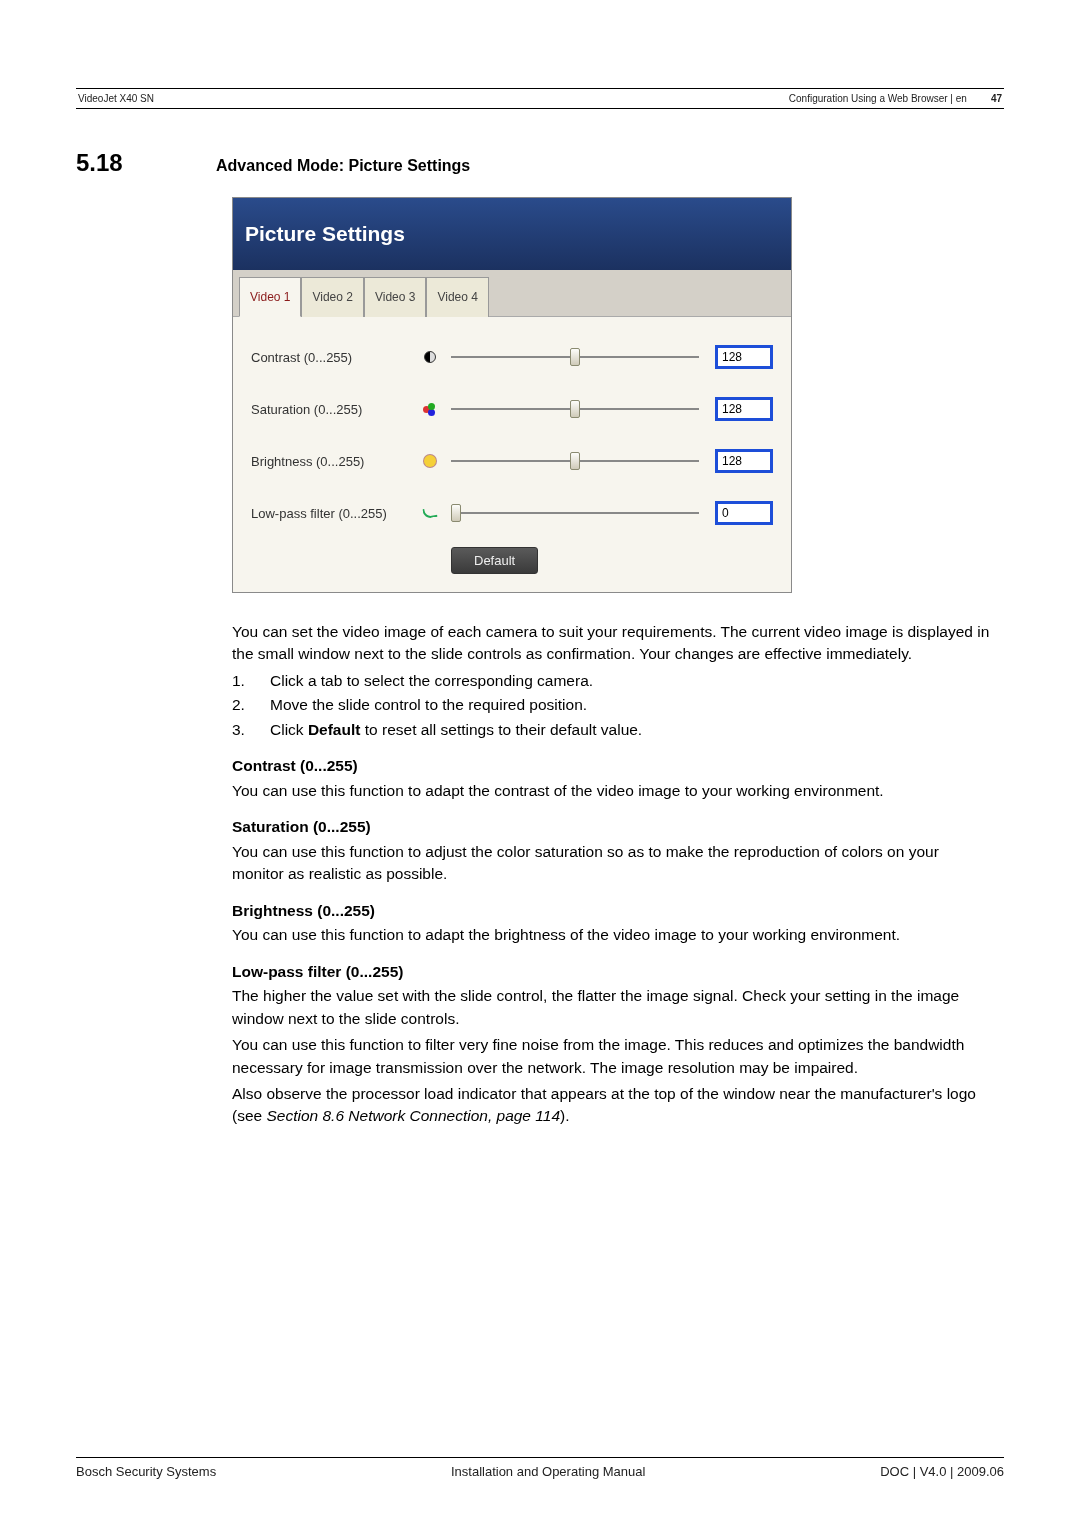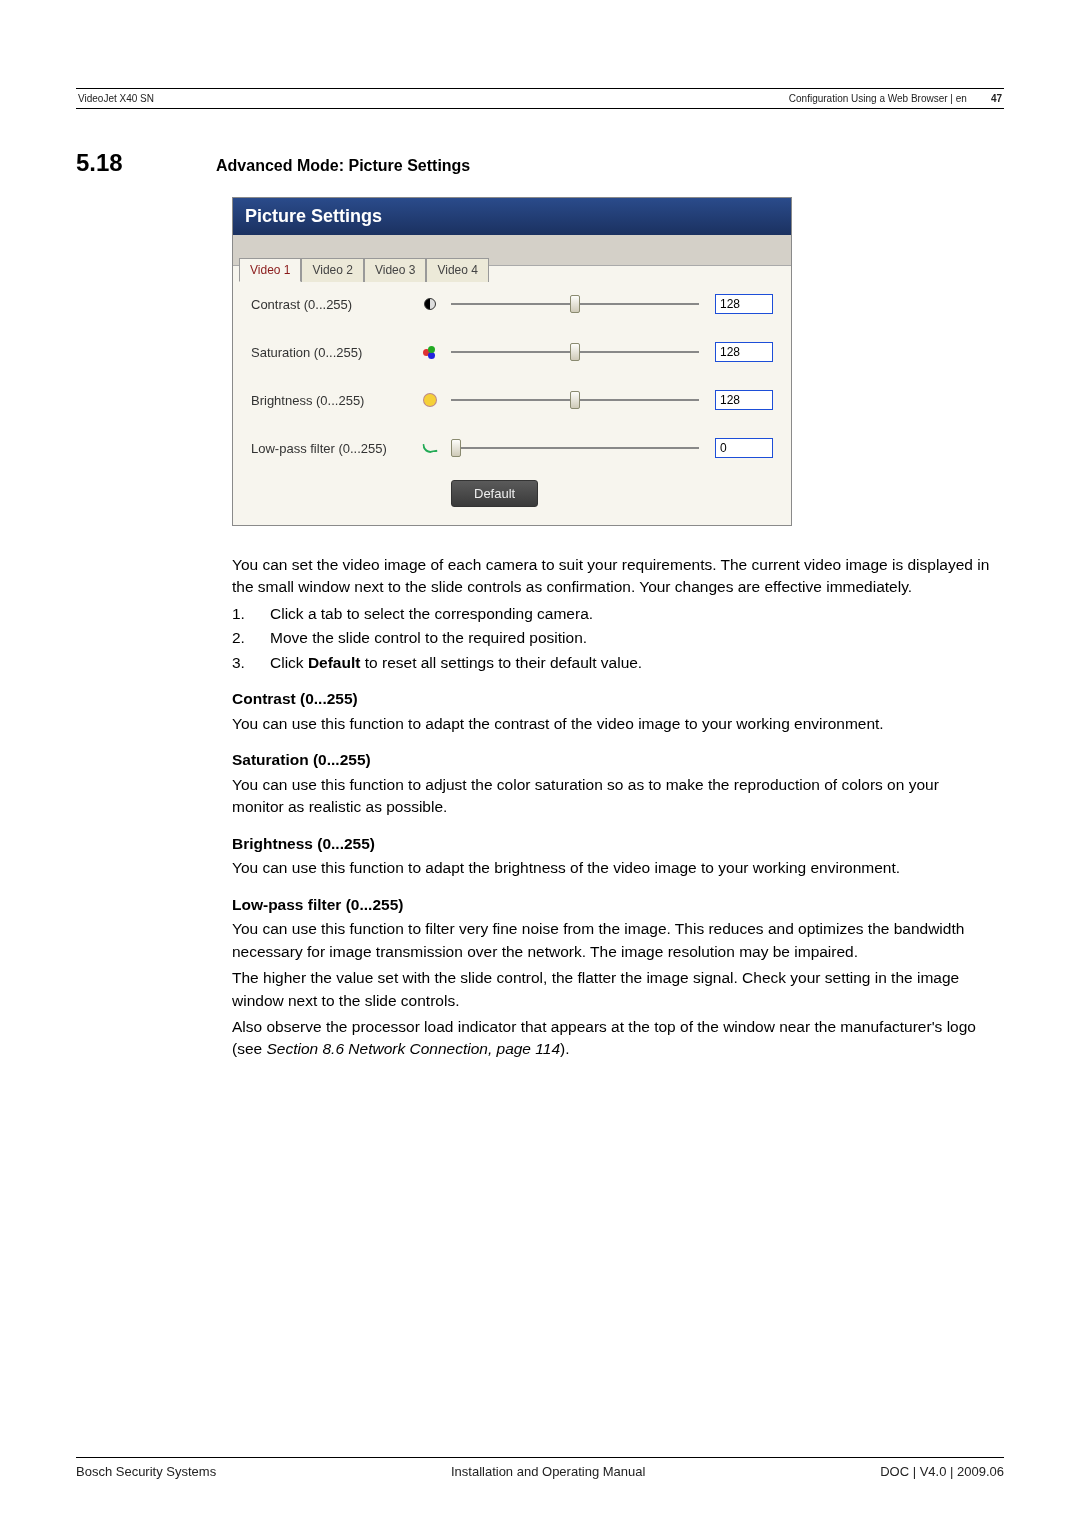--- a/index.html
+++ b/index.html
@@ -52,41 +52,41 @@
   }
   .panel {
     width: 560px;
     border: 1px solid #8a8a8a;
     background: #fefefe;
   }
   .panel-header {
     background: linear-gradient(#2a4b8b, #1b3160);
     color: #fff;
     font-weight: bold;
-    font-size: 18px;
-    padding: 8px 12px;
+    font-size: 21px;
+    padding: 24px 12px;
     font-family: Arial, sans-serif;
   }
   .tabs {
     display: flex;
     background: #d4d0c8;
     padding-top: 6px;
     padding-left: 6px;
     border-bottom: 1px solid #aaa;
     font-family: Tahoma, sans-serif;
     font-size: 12px;
   }
   .tab {
     border: 1px solid #999;
     border-bottom: none;
-    padding: 4px 10px;
+    padding: 12px 10px;
     background: #ece9d8;
     margin-right: 0;
     position: relative;
-    top: 17px;
+    top: 1px;
     color: #444;
   }
   .tab.active {
     background: #f7f5ee;
     color: #8a1a1a;
     font-weight: normal;
     border-bottom: 1px solid #f7f5ee;
     z-index: 2;
   }
   .panel-body {
@@ -152,21 +152,21 @@
     top: -1px;
     width: 10px; height: 18px;
     background: linear-gradient(#fdfdfa, #cfcab8);
     border: 1px solid #8a8a70;
     border-radius: 2px;
   }
   .slider-thumb.mid { left: 50%; transform: translateX(-50%); }
   .slider-thumb.zero { left: 0; }
   .row-value {
     width: 58px;
-    border: 1px solid #1d4ed8;
+    border: 3px solid #1d4ed8;
     background: #fff;
     font-size: 12px;
     padding: 2px 4px;
     font-family: Tahoma, sans-serif;
   }
   .default-row {
     display: flex;
     justify-content: flex-start;
     padding-left: 200px;
     margin-top: -6px;
@@ -315,22 +315,22 @@
     <div class="sub-head">Contrast (0...255)</div>
     <p>You can use this function to adapt the contrast of the video image to your working environment.</p>
 
     <div class="sub-head">Saturation (0...255)</div>
     <p>You can use this function to adjust the color saturation so as to make the reproduction of colors on your monitor as realistic as possible.</p>
 
     <div class="sub-head">Brightness (0...255)</div>
     <p>You can use this function to adapt the brightness of the video image to your working environment.</p>
 
     <div class="sub-head">Low-pass filter (0...255)</div>
+    <p>The higher the value set with the slide control, the flatter the image signal. Check your setting in the image window next to the slide controls.</p>
     <p>You can use this function to filter very fine noise from the image. This reduces and optimizes the bandwidth necessary for image transmission over the network. The image resolution may be impaired.</p>
-    <p>The higher the value set with the slide control, the flatter the image signal. Check your setting in the image window next to the slide controls.</p>
     <p>
       <span>Also observe the processor load indicator that appears at the top of the window near the manufacturer's logo (see </span><span class="italic">Section 8.6 Network Connection, page 114</span><span>).</span>
     </p>
   </div>
 </div>
 
 <div class="footer">
   <div class="footer-rule"></div>
   <div class="footer-row">
     <span>Bosch Security Systems</span>

